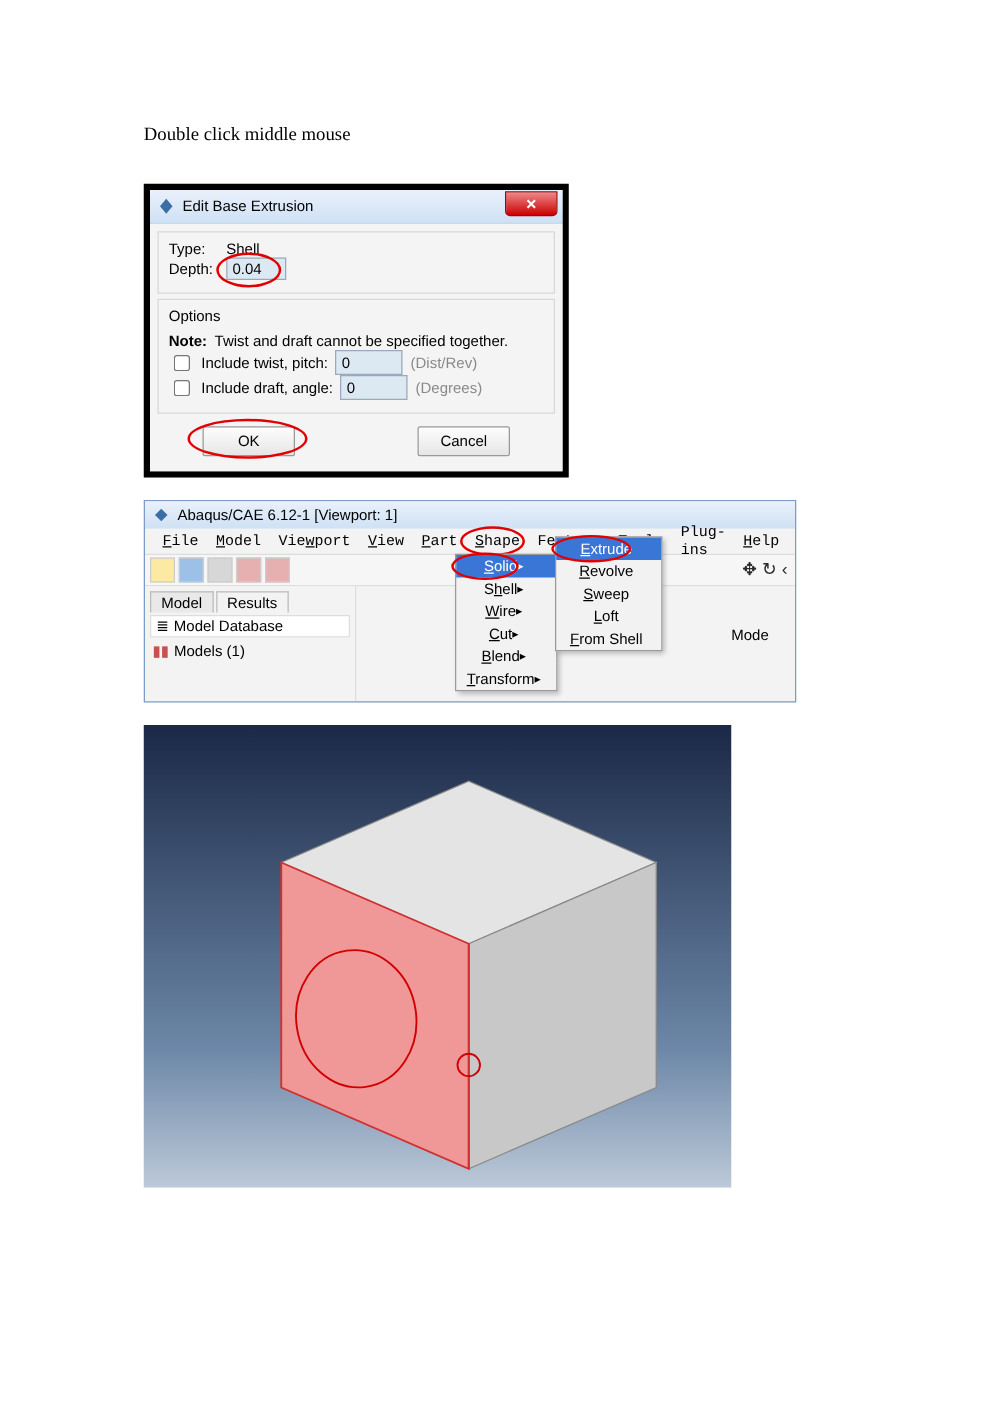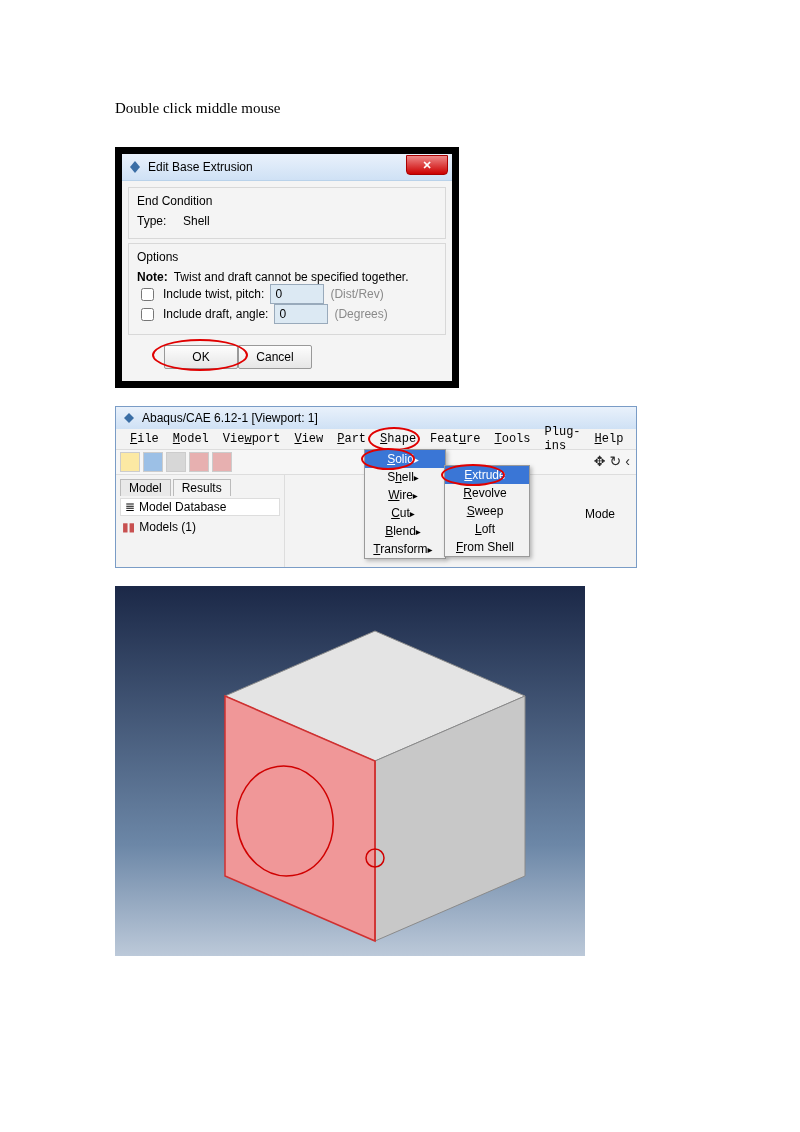--- a/index.html
+++ b/index.html
@@ -18,21 +18,21 @@
   }
   .instr {
     font-family: "Times New Roman", serif;
     font-size: 15px;
     margin-bottom: 30px;
   }
 
   
   .dialog {
     width: 330px;
-    border: 7px solid #000000;
+    border: 5px solid #000000;
     background: #f4f4f4;
     position: relative;
     box-shadow: 0 0 0 1px #b9d2ea inset;
   }
   .titlebar {
     height: 26px;
     display: flex;
     align-items: center;
     padding: 0 6px;
     background: linear-gradient(#e9f1fb, #cfe1f5);
@@ -85,21 +85,21 @@
   }
   .numbox-dis {
     width: 44px; height: 18px;
     background: #dce9f3;
     border: 1px solid #9ab;
     padding: 0 4px;
     display: flex; align-items: center;
   }
   .hint { color: #8a8a8a; }
   .dlg-btns {
-    display: flex; 
+    display: flex; justify-content: space-between;
     padding: 6px 40px 10px 40px;
   }
   .btn {
     width: 72px; height: 22px;
     background: linear-gradient(#fdfdfd,#e6e6e6);
     border: 1px solid #999;
     border-radius: 2px;
     font-size: 12px;
     display: flex; align-items: center; justify-content: center;
     cursor: pointer;
@@ -190,21 +190,21 @@
     top: 42px;
     width: 80px;
     background: #f2f2f2;
     border: 1px solid #9a9a9a;
     box-shadow: 2px 2px 4px rgba(0,0,0,.25);
     z-index: 5;
   }
   .dropdown2 {
     position: absolute;
     left: 328px;
-    top: 58px;
+    top: 28px;
     width: 84px;
     background: #f2f2f2;
     border: 1px solid #9a9a9a;
     box-shadow: 2px 2px 4px rgba(0,0,0,.25);
     z-index: 5;
   }
   .ddrow {
     display: flex; align-items: center; justify-content: center;
     padding: 2px 8px 2px 4px;
     font-size: 12px;
@@ -243,24 +243,28 @@
       <span class="app-icon">
         <svg width="14" height="14" viewBox="0 0 14 14">
             <polygon points="7,1 12,7 7,13 2,7" fill="#3a6ea5"></polygon>
           </svg>
       </span>
       <span class="titlebar-text">Edit Base Extrusion</span>
       <div class="closebtn">✕</div>
     </div>
     <div class="dialog-body">
       <div class="group">
-        <span class="group-title">End Condition</span>
         <div class="row">
           <span class="lbl">Type:</span>
           <span>Shell</span>
+        </div>
+        <div class="row" style="position:relative">
+          <span class="lbl">Depth:</span>
+          <input class="numbox" value="0.04" style="">
+          <span class="circle-ann" style="left:38px;top:-4px;width:48px;height:24px"></span>
         </div>
       </div>
 
       <div class="group">
         <span class="group-title">Options</span>
         <div class="row">
           <b>Note:</b>
           <span>Twist and draft cannot be specified together.</span>
         </div>
         <div class="row">

